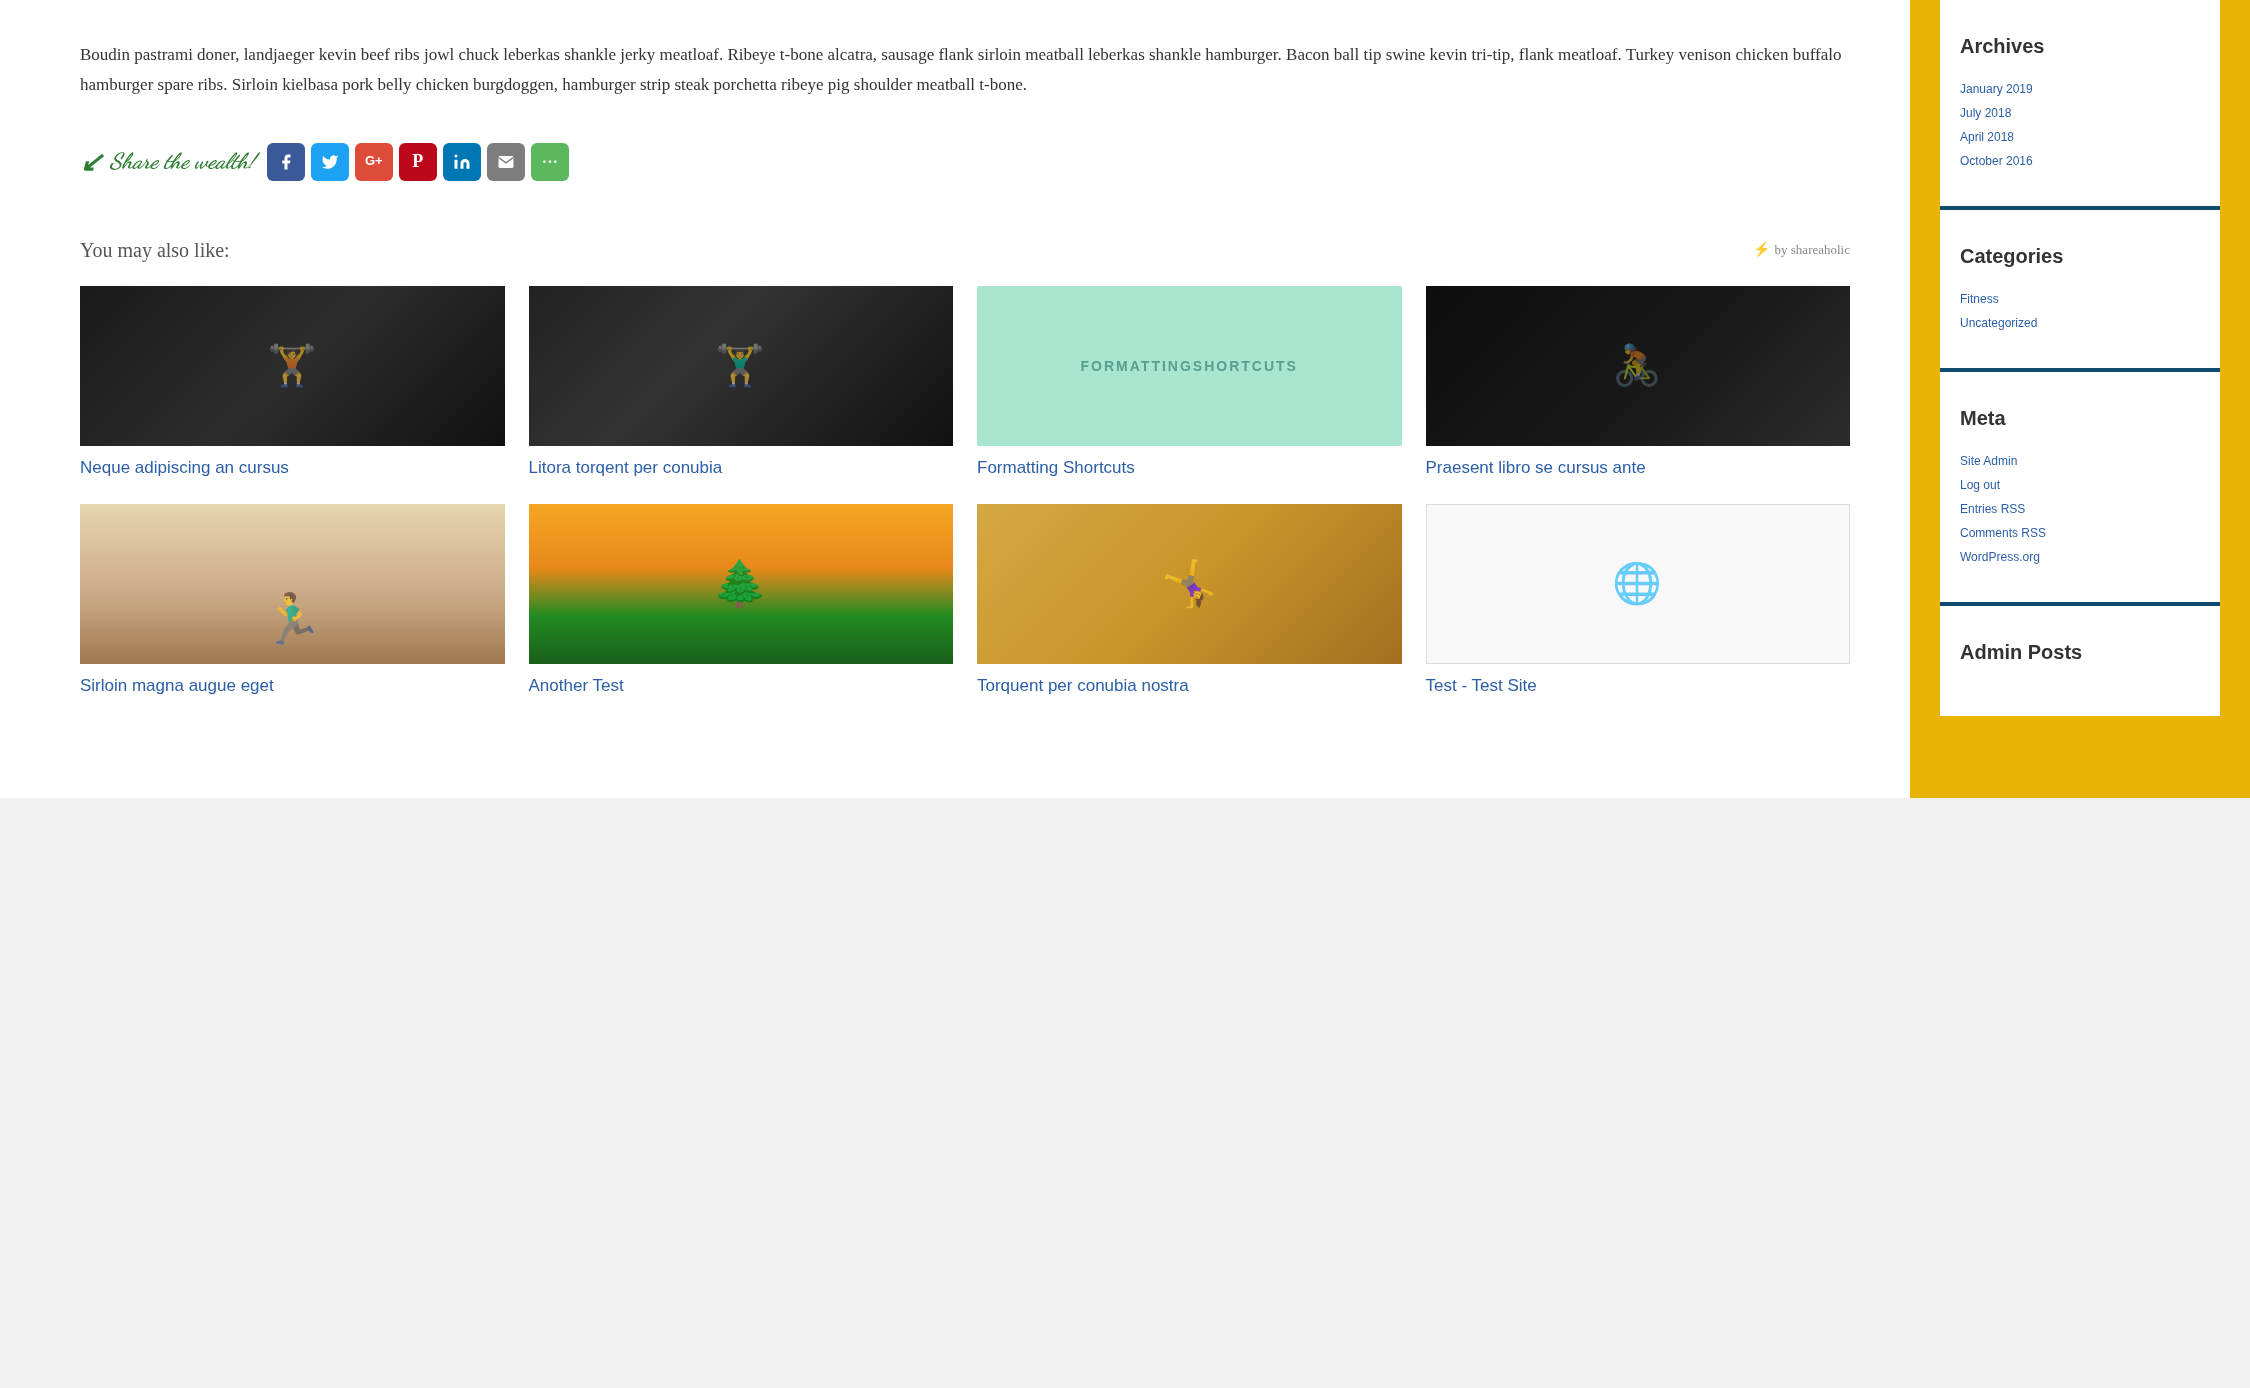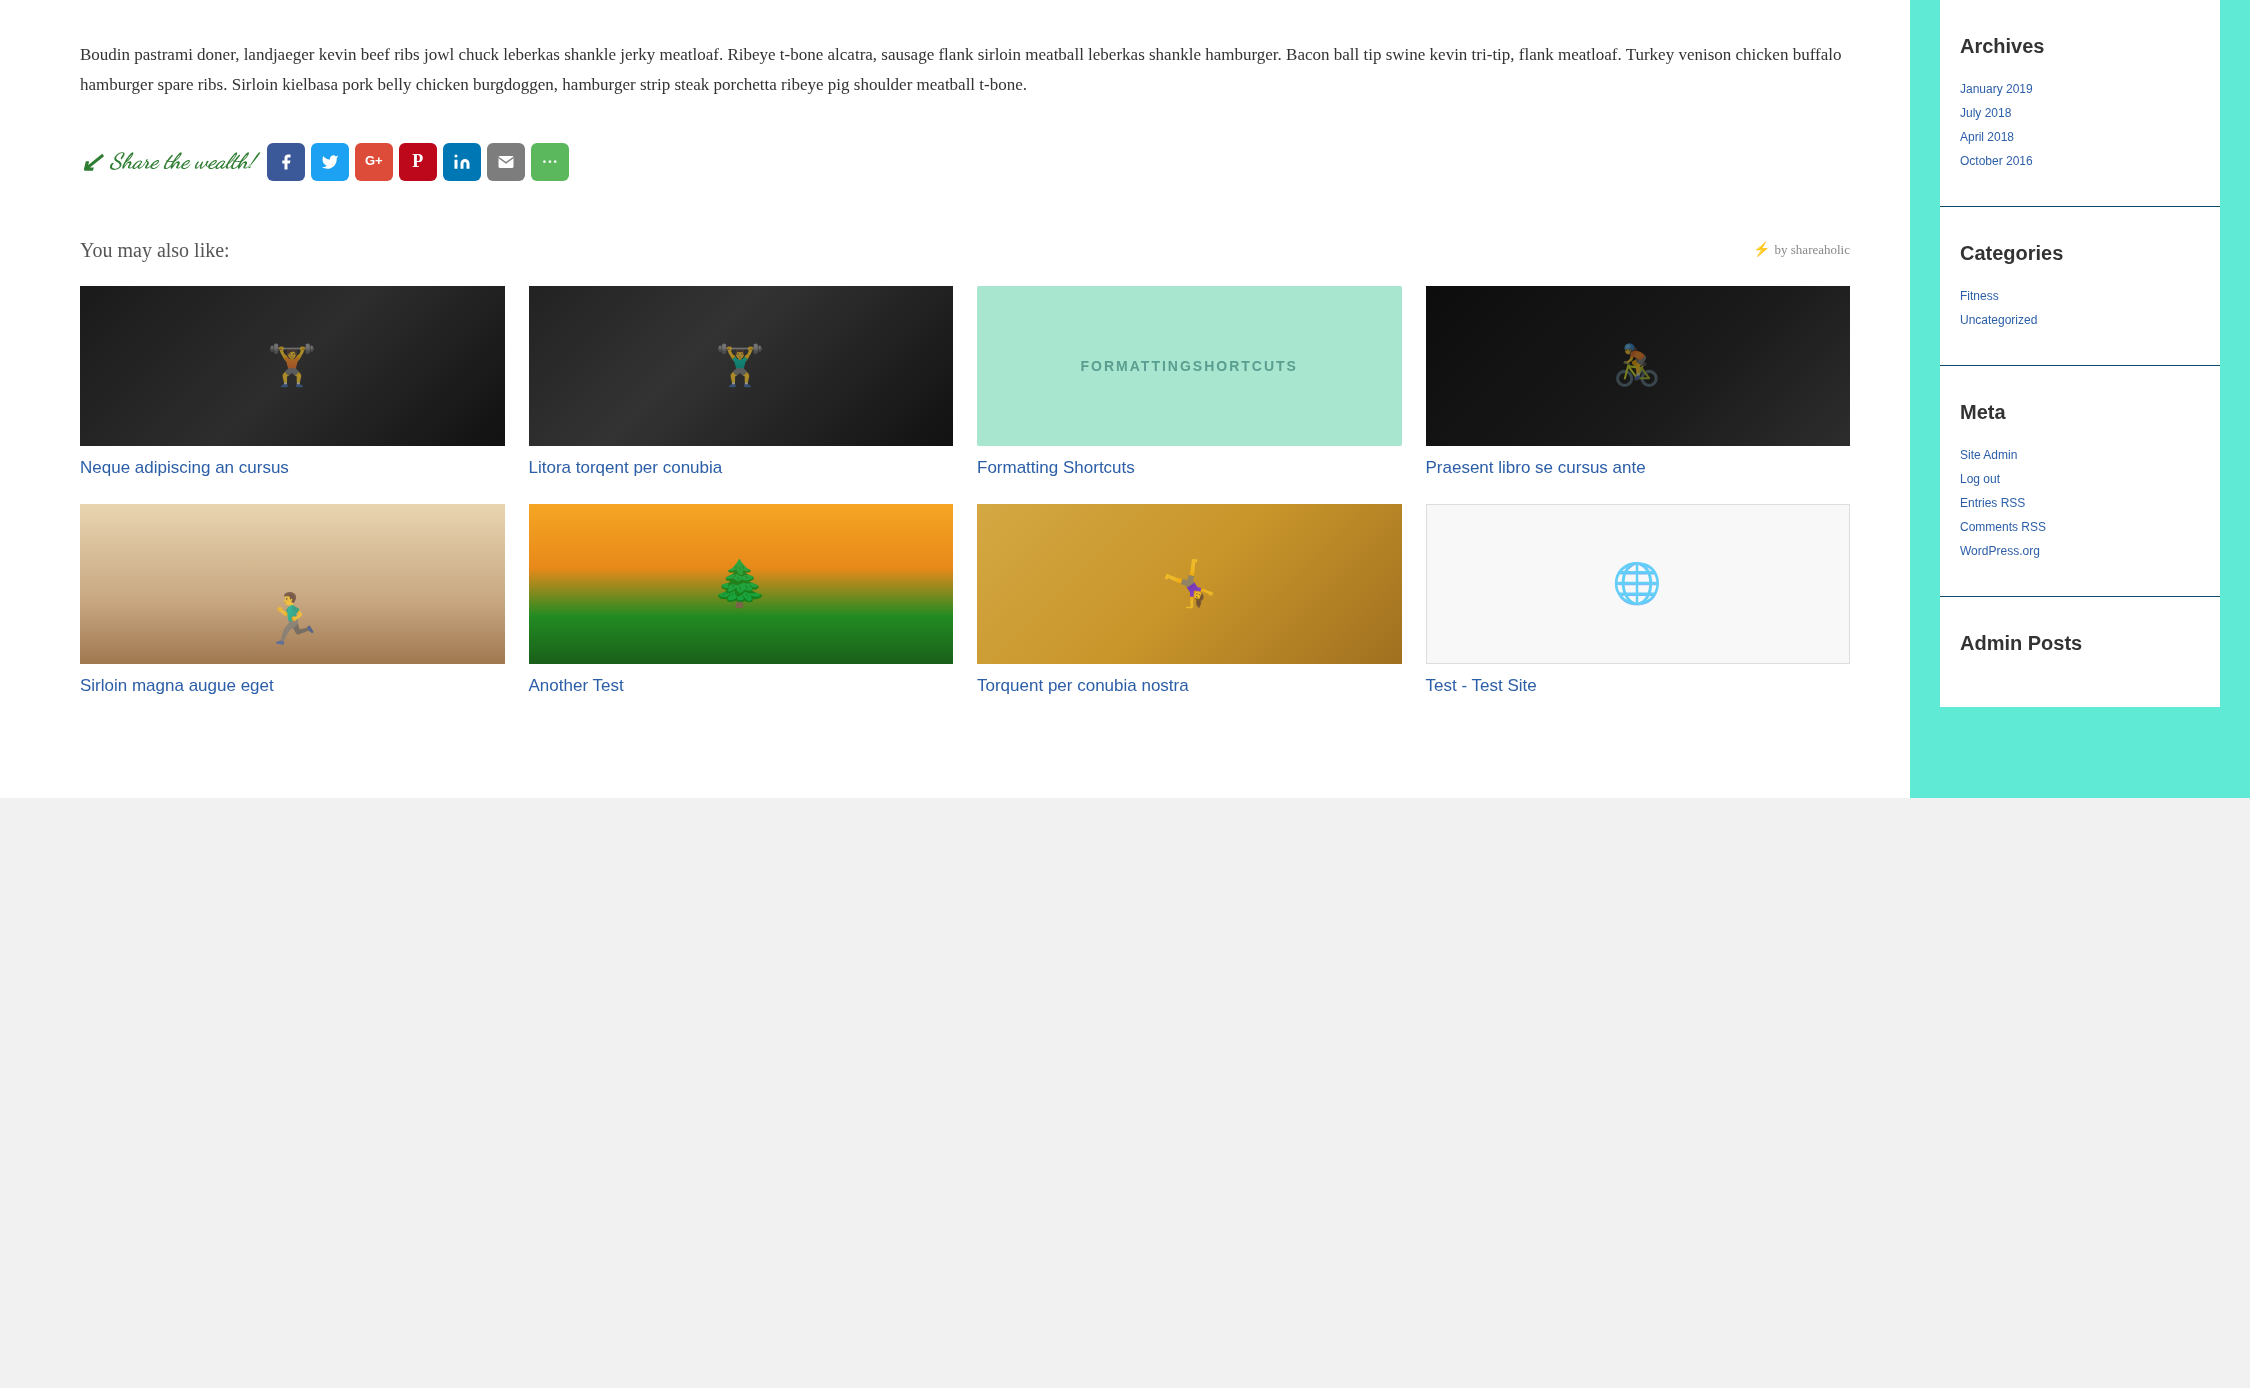--- a/index.html
+++ b/index.html
@@ -7,21 +7,21 @@
       font-family: Georgia, 'Times New Roman', serif;
       background: #f1f1f1;
       color: #333;
       font-size: 16px;
       line-height: 1.6;
     }
     .page-wrapper {
       display: flex;
       max-width: 2250px;
       margin: 0 auto;
-      background: #5eead4;
+      background: #eab308;
     }
     .main-content {
       flex: 1;
       background: #fff;
       padding: 40px 60px 60px 80px;
       min-width: 0;
     }
     .sidebar {
       width: 340px;
       flex-shrink: 0;
@@ -141,21 +141,21 @@
     .related-item-title a {
       color: #2b5ea7;
       text-decoration: none;
     }
 
     
     .sidebar-section {
       background: #fff;
       padding: 30px 20px;
       margin-bottom: 0;
-      border-bottom: 1px solid #0c4a6e;
+      border-bottom: 4px solid #0c4a6e;
     }
     .sidebar-section:last-child {
       border-bottom: none;
     }
     .sidebar-section h3 {
       font-size: 20px;
       font-weight: bold;
       color: #333;
       margin-bottom: 18px;
       font-family: Arial, sans-serif;

